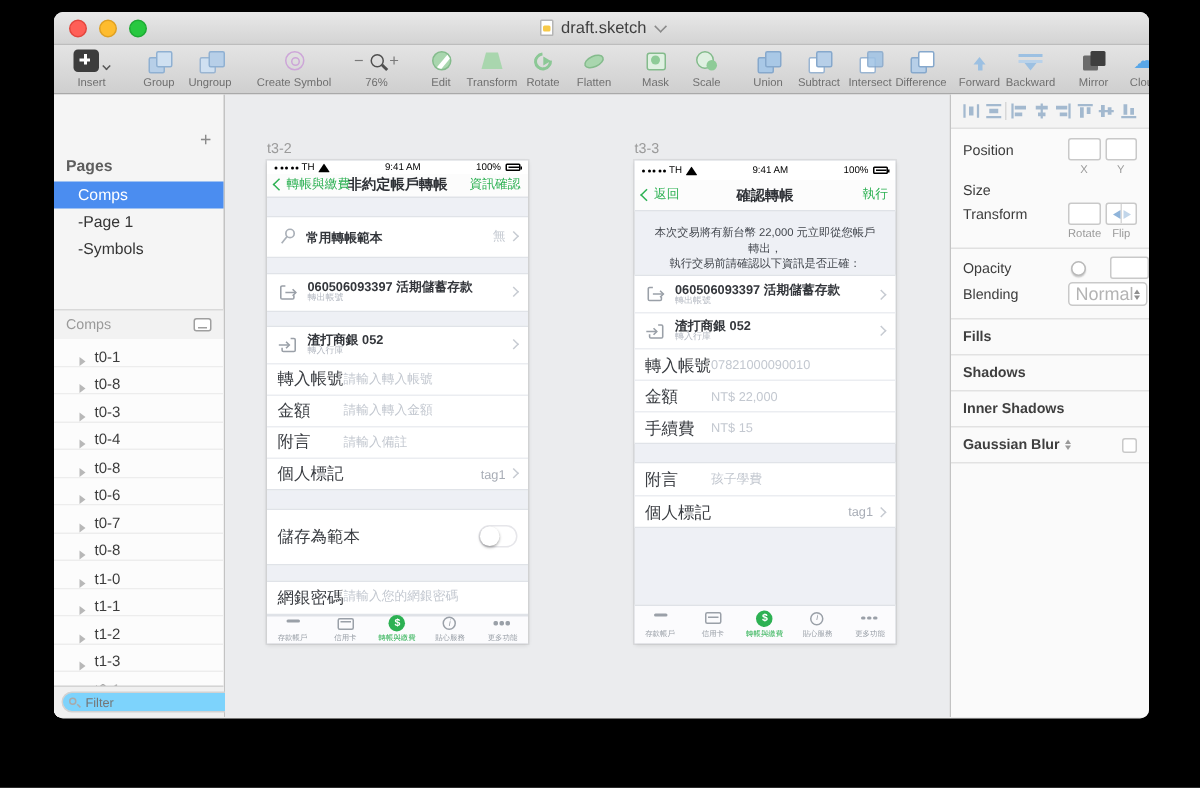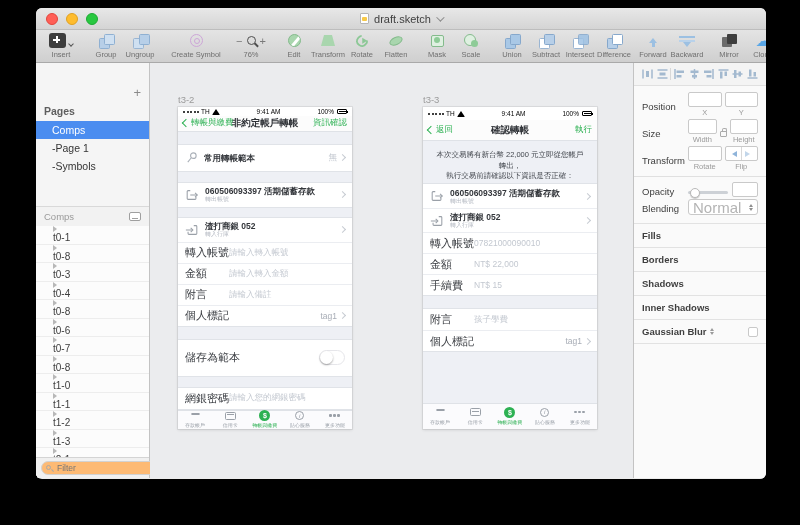--- a/index.html
+++ b/index.html
@@ -93,25 +93,25 @@
   .pages-title { font-size:10.5px; font-weight:bold; color:#5e5e5e;margin-top:36px; }
   .plus-btn { font-size:13px; color:#8a8a8a; line-height:10px; }
   .page-item { font-size:10.5px; color:#353535; padding:3px 8px 3px 16px; }
   .page-item.selected { background:#4b8df0; color:#fff; }
   .pages-area { height:143px; }
   .layers-head { display:flex; justify-content:space-between; align-items:center; padding:4px 8px; border-top:1px solid #d9d9d9; background:#f2f2f2; }
   .layers-title { font-size:9.5px; color:#9a9a9a; }
   .artlist-icon { width:12px; height:9px; border:1px solid #9f9f9f; border-radius:2px; position:relative; background:#fff; }
   .artlist-icon::after { content:""; position:absolute; left:2px; bottom:1px; right:2px; height:1.5px; background:#9f9f9f; }
   .layer-list { flex:1; background:#fdfdfd; overflow:hidden; }
-  .layer-row { display:flex; align-items:flex-start; height:18.5px; border-bottom:1px solid #ededed; padding-left:17px; background:#fcfcfc;flex-direction:column; }
+  .layer-row { display:flex; align-items:flex-end; height:18.5px; border-bottom:1px solid #ededed; padding-left:17px; background:#fcfcfc; }
   .disclosure { width:0; height:0; border-left:4px solid #b8b8b8; border-top:3px solid transparent; border-bottom:3px solid transparent; margin-right:6px; }
   .layer-label { font-size:10px; color:#3c3c3c; }
   .filterbar { position:absolute; left:0; right:0; bottom:0; height:21px; background:#f0f0f0; border-top:1px solid #d4d4d4; display:flex; align-items:center; padding:0 5px; gap:4px; }
-  .filter-input { flex:1; min-width:0; height:14px; border:1px solid #d2d2d2; border-radius:7px; background:#fdba74; font-size:8.5px; padding-left:15px; color:#555; outline:none; }
+  .filter-input { flex:1; min-width:0; height:14px; border:1px solid #d2d2d2; border-radius:7px; background:#7dd3fc; font-size:8.5px; padding-left:15px; color:#555; outline:none; }
   .filter-wrap { position:relative; flex:1; display:flex; }
   .mag2 { position:absolute; left:5px; top:3.5px; width:5px; height:5px; border:1.2px solid #a9a9a9; border-radius:50%; }
   .mag2::after { content:""; position:absolute; left:3.5px; top:4px; width:3px; height:1.2px; background:#a9a9a9; transform:rotate(45deg); }
   .pages-badge-icon { position:relative; width:10px; height:9px; }
   .pages-badge-icon::before { content:""; position:absolute; left:0; bottom:0; width:7px; height:7px; border:1px solid #5d9bdc; border-radius:1px; }
   .pages-badge-icon::after { content:""; position:absolute; right:0; top:0; width:7px; height:7px; border:1px solid #5d9bdc; border-radius:1px; background:#f0f0f0; }
   .pencil-icon { width:10px; height:10px; position:relative; }
   .pencil-icon::before { content:""; position:absolute; left:4px; top:-1px; width:3px; height:9px; background:#3b82e0; transform:rotate(45deg); border-radius:1px; }
   .pencil-icon::after { content:""; position:absolute; left:0; top:7px; border:2px solid transparent; border-top:3px solid #3b82e0; transform:rotate(45deg); }
   .edit-count { font-size:9px; font-weight:bold; color:#3b82e0; }
@@ -161,39 +161,39 @@
   .ti-card { width:11px; height:8px; border:1px solid #9aa0a8; border-radius:1.5px; position:relative; }
   .ti-card::after { content:""; position:absolute; left:1px; right:1px; top:1.5px; height:1.2px; background:#9aa0a8; }
   .ti-pay { width:11px; height:11px; border-radius:50%; background:var(--green); color:#fff; font-size:7px; font-weight:bold; display:flex; align-items:center; justify-content:center; }
   .ti-info { width:9px; height:9px; border-radius:50%; border:1px solid #9aa0a8; color:#9aa0a8; font-size:6px; display:flex; align-items:center; justify-content:center; font-style:italic; }
   .ti-more { width:2.2px; height:2.2px; border-radius:50%; background:#9aa0a8; box-shadow:4px 0 0 #9aa0a8, 8px 0 0 #9aa0a8; margin-right:8px; }
 
   
   .align-row { display:flex; align-items:center; justify-content:space-between; padding:5px 7px; border-bottom:1px solid #e0e0e0; background:#f4f4f4; }
   .align-sep { width:1px; height:12px; background:#d8d8d8; }
   .insp-body { padding:6px 8px; }
-  .insp-row { display:flex; align-items:center; margin-bottom:2px; }
+  .insp-row { display:flex; align-items:flex-start; margin-bottom:2px;gap:24px; }
   .insp-label { font-size:9.5px; color:#3c3c3c; width:46px; padding-top:3px; flex:0 0 auto; }
   .fields { display:flex; gap:3px; align-items:center; flex:1; }
   .fieldcol { display:flex; flex-direction:column; align-items:center; flex:1; }
   .insp-field { width:100%; height:15px; border:1px solid #c9c9c9; border-radius:2px; background:#fff; outline:none; font-size:9px; padding:0 3px; }
   .sub-label { font-size:7.5px; color:#9a9a9a; margin-top:1px; }
   .lock { width:7px; height:6px; border:1px solid #ababab; border-radius:1px; position:relative; margin-top:5px; flex:0 0 auto; }
   .lock::before { content:""; position:absolute; left:1px; top:-4px; width:3px; height:3px; border:1px solid #ababab; border-bottom:none; border-radius:2px 2px 0 0; }
   .flip-seg { display:flex; width:100%; height:15px; border:1px solid #c9c9c9; border-radius:2px; overflow:hidden; background:#fff; }
   .flip-btn { flex:1; display:flex; align-items:center; justify-content:center; }
   .flip-btn + .flip-btn { border-left:1px solid #d8d8d8; }
   .tri-a { width:0; height:0; border:3.5px solid transparent; border-bottom:5px solid #8fb4da; transform:rotate(-90deg); }
   .tri-b { width:0; height:0; border:3.5px solid transparent; border-bottom:5px solid #c2d6ea; transform:rotate(90deg); }
   .insp-div { height:1px; background:#e0e0e0; margin:5px -8px; }
   .slider { flex:1; height:3px; background:#cdd1d6; border-radius:2px; position:relative; margin-top:6px; }
   .slider-knob { position:absolute; left:2px; top:-3.5px; width:10px; height:10px; border-radius:50%; background:#fff; border:1px solid #b9b9b9; box-shadow:0 1px 1px rgba(0,0,0,.2); }
   .opacity-field { width:26px; flex:0 0 auto; margin-left:4px; }
   .select { flex:1; height:16px; border:1px solid #c9c9c9; border-radius:3px; background:#fff; display:flex; align-items:center; padding:0 4px; position:relative; }
-  .select-val { font-size:15px; color:#b4b4b4; }
+  .select-val { font-size:12px; color:#b4b4b4; }
   .stepper { margin-left:auto; display:flex; flex-direction:column; gap:1px; }
   .stepper i { width:0; height:0; border:2.5px solid transparent; }
   .stepper i.up { border-bottom:3.5px solid #8f8f8f; }
   .stepper i.down { border-top:3.5px solid #8f8f8f; }
   .sect { display:flex; align-items:center; font-size:9.5px; font-weight:bold; color:#3f3f3f; padding:6px 8px; border-top:1px solid #e2e2e2; background:#fafafa; }
   .sect:first-of-type { border-top:none; }
   .checkbox { width:10px; height:10px; border:1px solid #c9c9c9; border-radius:2px; background:#fff; margin-left:auto; }
   .gauss-stepper { display:flex; flex-direction:column; gap:1px; margin-left:4px; }
   .gauss-stepper i { width:0; height:0; border:2.5px solid transparent; }
   .gauss-stepper i.up { border-bottom:3.5px solid #9a9a9a; }
@@ -752,31 +752,20 @@
                   <span class="sub-label">X</span>
                 </div>
             <div class="fieldcol">
                   <input class="insp-field" style="">
                   <span class="sub-label">Y</span>
                 </div>
           </div>
         </div>
         <div class="insp-row">
           <span class="insp-label">Size</span>
-          <div class="fields">
-            <div class="fieldcol">
-                  <input class="insp-field" style="">
-                  <span class="sub-label">Width</span>
-                </div>
-            <span class="lock"></span>
-            <div class="fieldcol">
-                  <input class="insp-field" style="">
-                  <span class="sub-label">Height</span>
-                </div>
-          </div>
         </div>
         <div class="insp-row">
           <span class="insp-label">Transform</span>
           <div class="fields">
             <div class="fieldcol">
                   <input class="insp-field" style="">
                   <span class="sub-label">Rotate</span>
                 </div>
             <div class="fieldcol">
               <div class="flip-seg">
@@ -807,23 +796,20 @@
                   <i class="up"></i>
                   <i class="down"></i>
                 </span>
           </div>
         </div>
       </div>
       <div class="sect">
             <span>Fills</span>
           </div>
       <div class="sect">
-            <span>Borders</span>
-          </div>
-      <div class="sect">
             <span>Shadows</span>
           </div>
       <div class="sect">
             <span>Inner Shadows</span>
           </div>
       <div class="sect" style="border-bottom:1px solid #e2e2e2">
         <span>Gaussian Blur</span>
         <span class="gauss-stepper">
               <i class="up"></i>
               <i class="down"></i>

